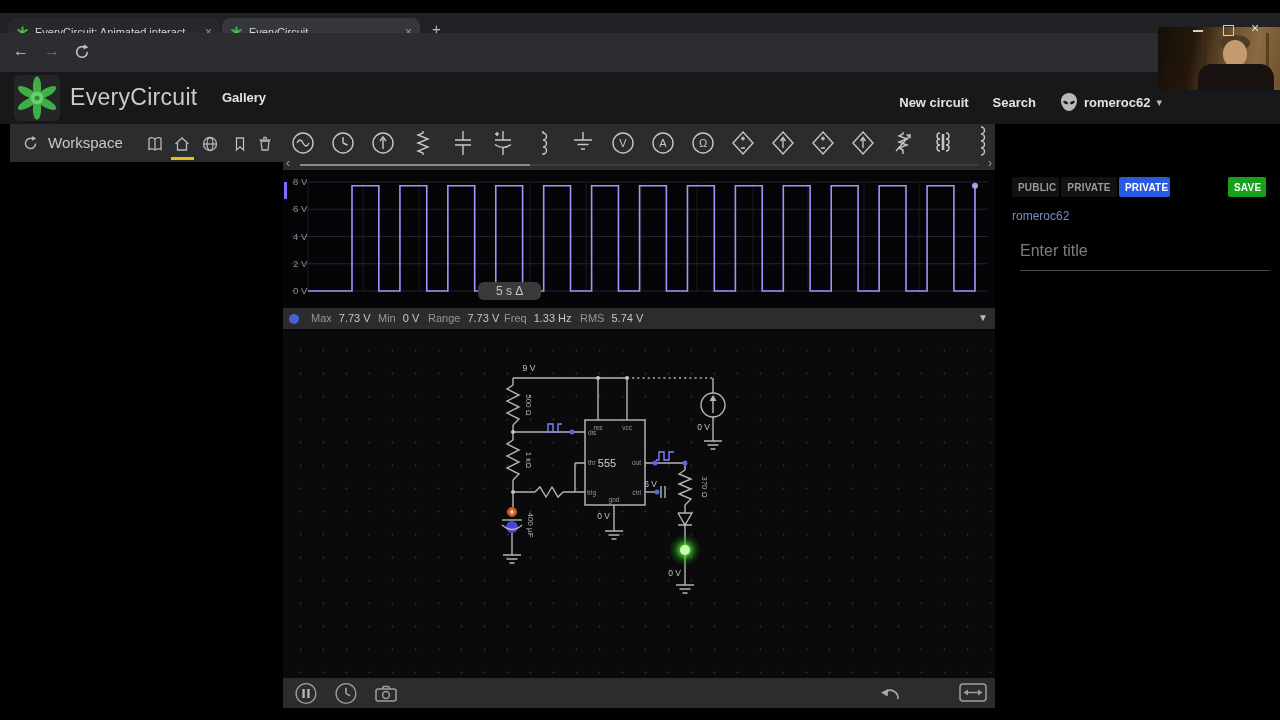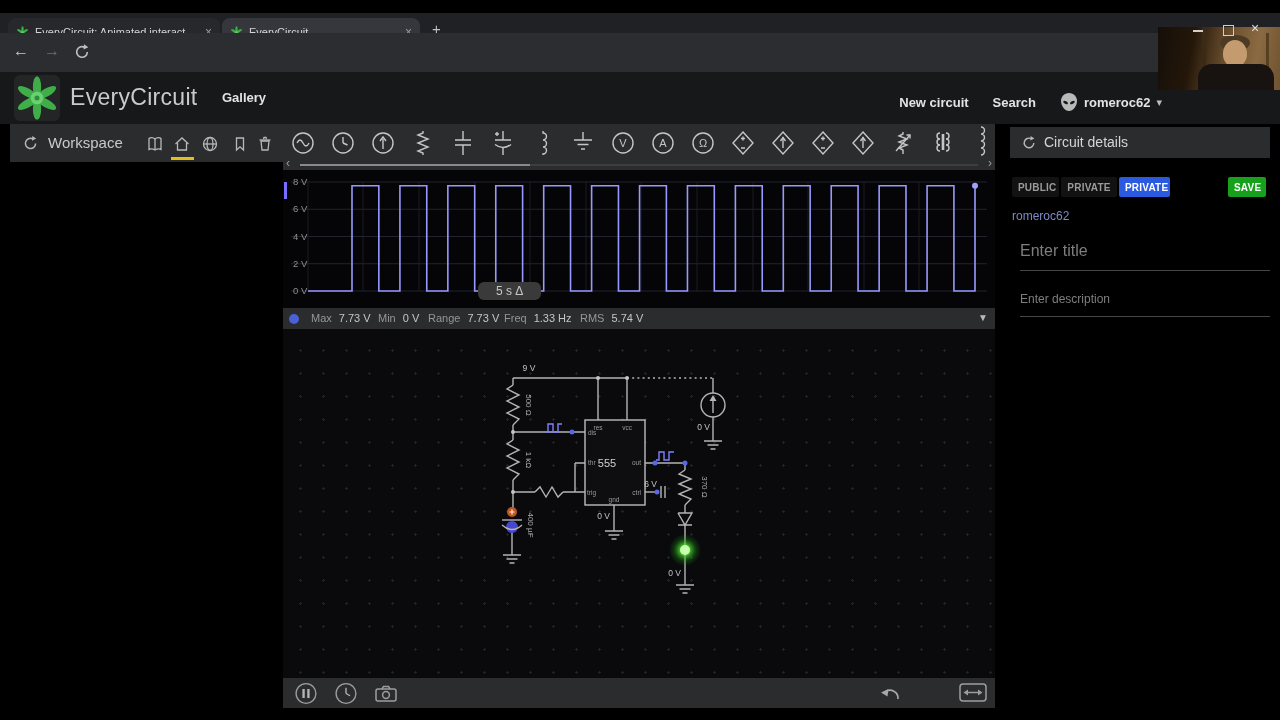--- a/index.html
+++ b/index.html
@@ -435,35 +435,25 @@
       <polygon points="2,6.5 9.5,3 8.5,10.5" fill="#a8a8a8"></polygon>
     </svg>
     <svg class="abs" style="right:8px;top:5px;" width="28" height="19" viewBox="0 0 28 19">
       <rect x="1" y="1" width="26" height="17" rx="3" fill="none" stroke="#9d9d9d" stroke-width="1.5"></rect>
       <line x1="8" y1="9.5" x2="20" y2="9.5" stroke="#9d9d9d" stroke-width="1.5"></line>
       <polygon points="4.5,9.5 9,6.5 9,12.5" fill="#9d9d9d"></polygon>
         <polygon points="23.5,9.5 19,6.5 19,12.5" fill="#9d9d9d"></polygon>
     </svg>
   </div>
 
-  <div class="abs" style="left:1010px;top:127px;width:260px;height:31px;background:#2a2c2e;">
-    <svg class="abs" style="left:11px;top:8px;" width="16" height="16" viewBox="0 0 17 17">
-      <path d="M13.6,8.5 A5.1,5.1 0 1 1 10.8,3.9" fill="none" stroke="#b8b8b8" stroke-width="1.5"></path>
-      <polygon points="10.2,1 14.2,3.6 10,5.8" fill="#b8b8b8"></polygon>
-    </svg>
-    <span class="abs" style="left:34px;top:7px;font-size:14px;color:#d5d5d5;">Circuit details</span>
-  </div>
 
   <div class="abs" style="left:1010px;top:158px;width:260px;height:562px;background:#000;">
     <button class="visbtn abs" style="left:2px;top:19px;width:47px;background:#121212;color:#9b9b9b;">PUBLIC</button>
     <button class="visbtn abs" style="left:51px;top:19px;width:56px;background:#121212;color:#9b9b9b;">PRIVATE</button>
     <button class="visbtn abs" style="left:109px;top:19px;width:51px;background:#2a5ae0;color:#fff;">PRIVATE</button>
     <button class="visbtn abs" style="left:218px;top:19px;width:38px;background:#17a01c;color:#fff;">SAVE</button>
     <a class="abs" style="left:2px;top:51px;font-size:12px;color:#7c8ac6;text-decoration:none;cursor:pointer;">romeroc62</a>
     <div class="field abs" style="left:10px;top:80px;width:250px;">
       <input type="text" style="font-size: 16px; height: 26px;" placeholder="Enter title">
     </div>
-    <div class="field abs" style="left:10px;top:130px;width:250px;">
-      <input type="text" style="font-size: 12px; height: 22px;" placeholder="Enter description">
-    </div>
   </div>
 
 </div>
 
 </body></html>

